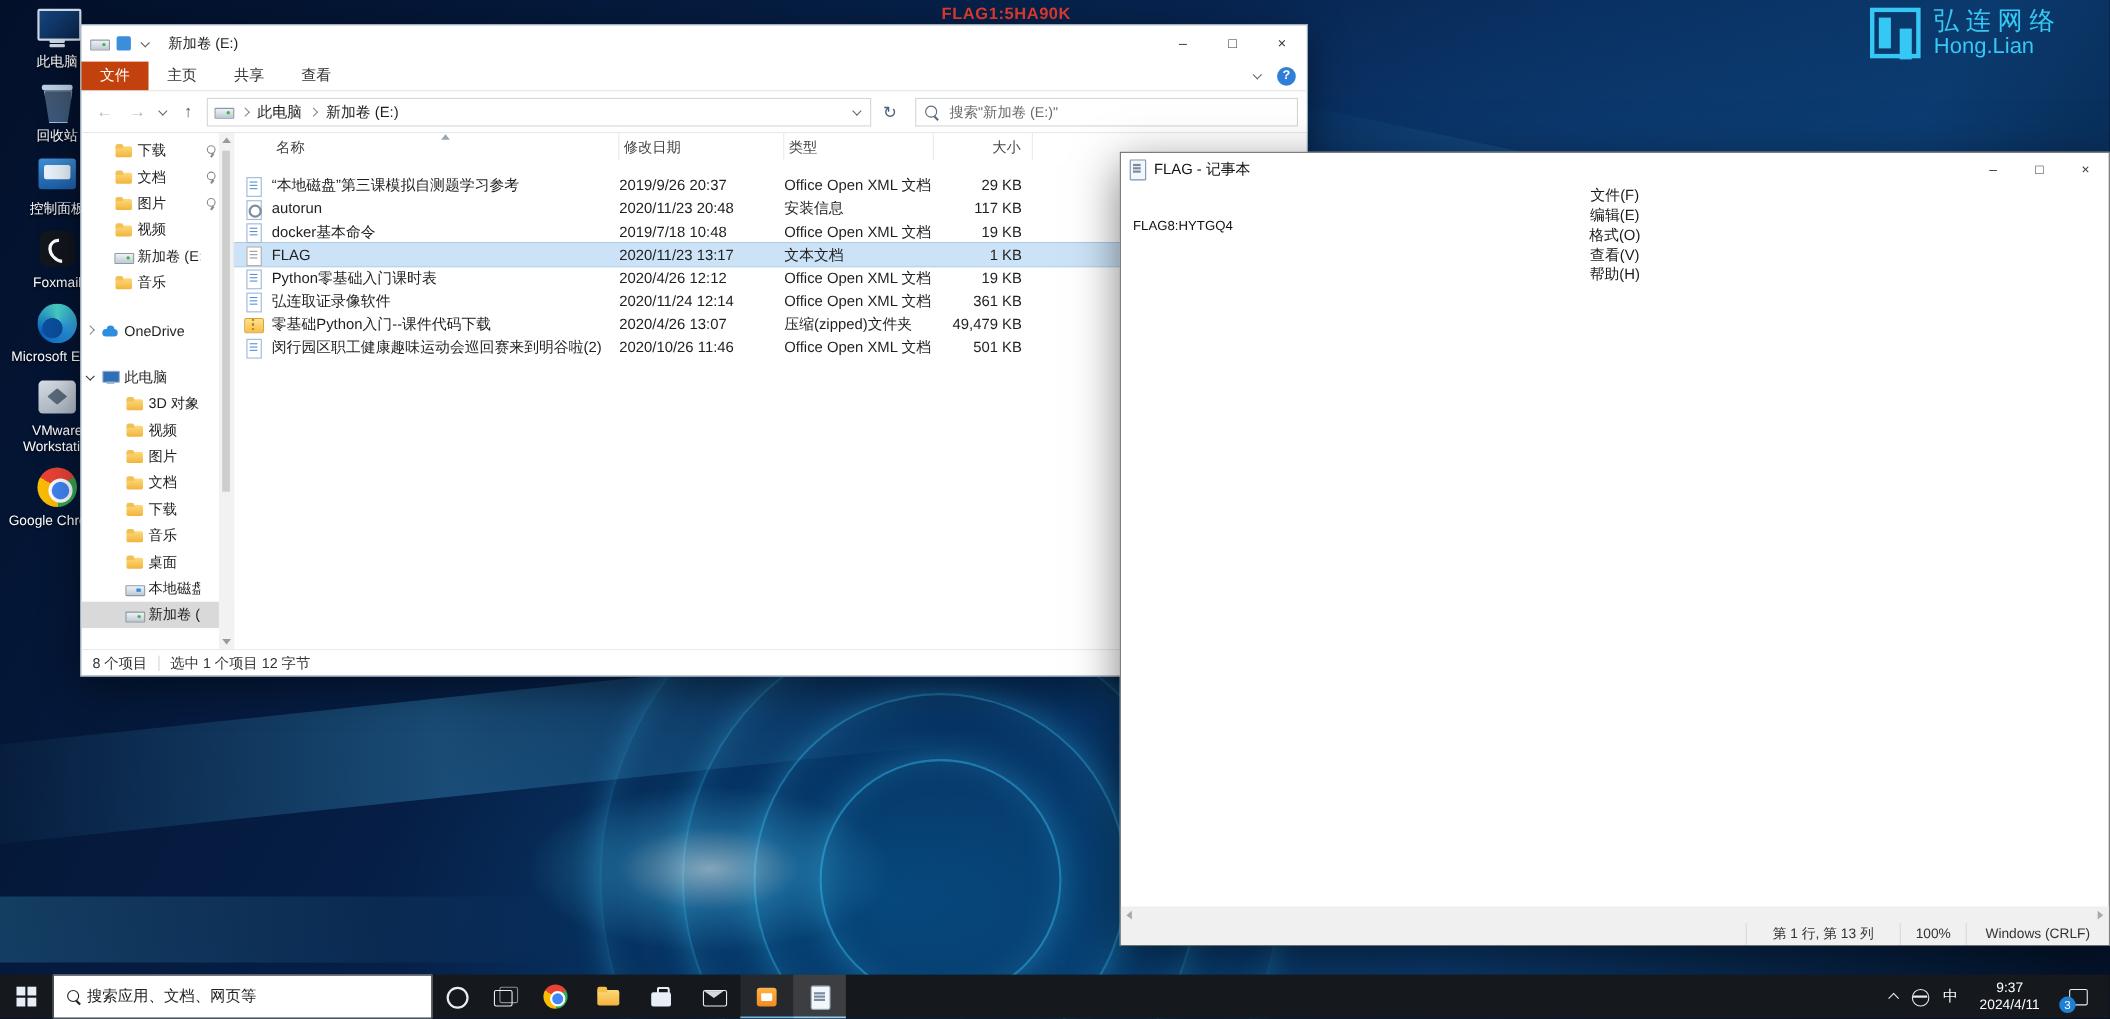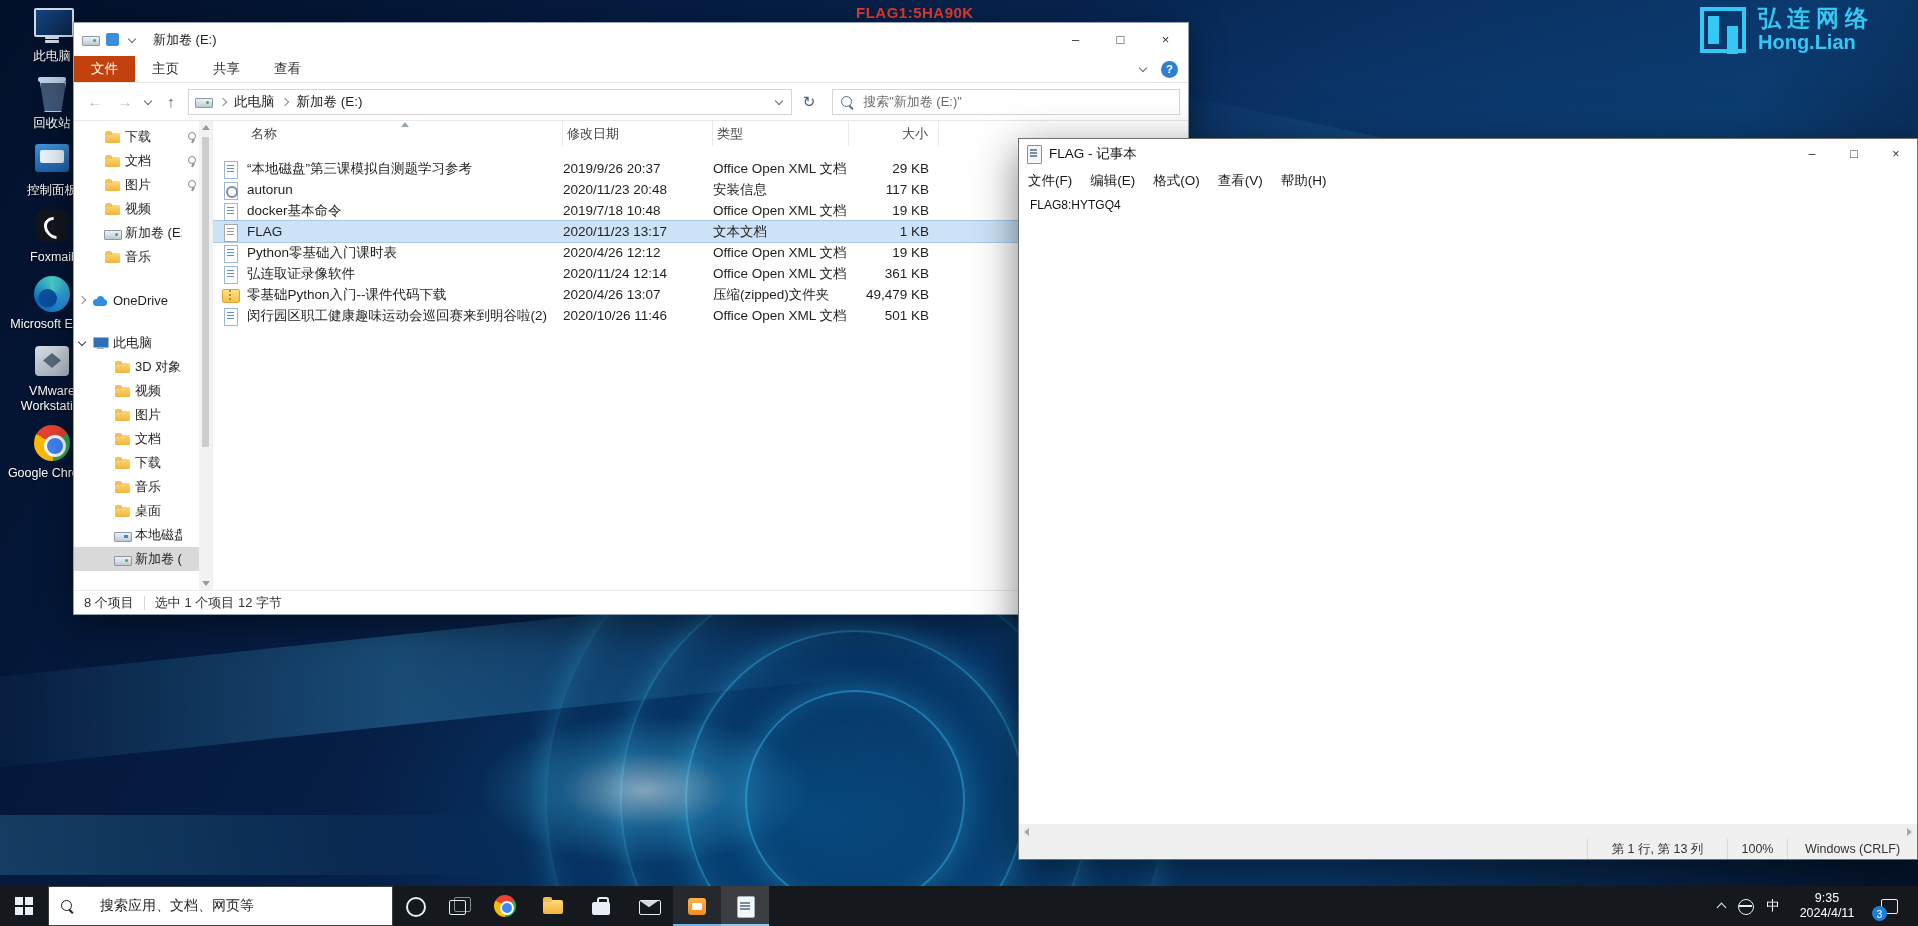--- a/index.html
+++ b/index.html
@@ -23,21 +23,21 @@
     background:radial-gradient(closest-side,rgba(235,255,255,.55),rgba(80,210,255,.25),transparent);}
   .streak1{position:absolute;left:-60px;top:635px;width:920px;height:90px;transform:rotate(-6deg);
     background:linear-gradient(90deg,transparent,rgba(80,205,255,.26),transparent);}
   .streak2{position:absolute;left:1150px;top:170px;width:760px;height:70px;transform:rotate(12deg);
     background:linear-gradient(90deg,transparent,rgba(80,205,255,.18),transparent);}
   .streak3{position:absolute;left:-40px;top:815px;width:540px;height:60px;
     background:linear-gradient(90deg,rgba(80,205,255,.22),transparent);}
 
   
   .flag1{position:absolute;left:856px;top:4px;z-index:6;font-size:15px;font-weight:bold;color:#e23c30;letter-spacing:.5px;}
-  .brand{position:absolute;right:44px;top:6px;z-index:6;display:flex;align-items:center;gap:12px;font-weight:bold;}
+  .brand{position:absolute;right:44px;top:6px;z-index:6;display:flex;align-items:center;gap:12px;}
   .brand-mark{width:46px;height:46px;position:relative;}
   .brand-mark::before{content:"";position:absolute;inset:0;border:4px solid #35c8f5;}
   .brand-mark::after{content:"";position:absolute;left:8px;top:9px;width:11px;height:28px;background:#35c8f5;
     box-shadow:19px 10px 0 0 #35c8f5;}
   .brand-cn{font-size:23px;color:#35c8f5;letter-spacing:6px;line-height:1.1;}
   .brand-en{font-size:20px;color:#35c8f5;line-height:1.1;}
 
   
   .dicons{position:absolute;left:6px;top:6px;z-index:5;display:flex;flex-direction:column;gap:9px;width:92px;}
   .dtile{width:92px;display:flex;flex-direction:column;align-items:center;cursor:default;}
@@ -189,40 +189,40 @@
   
   .notepad{position:absolute;left:1018px;top:138px;width:900px;height:722px;background:#fff;
     border:1px solid #6f6f6f;box-shadow:0 12px 40px rgba(0,0,0,.5);z-index:20;display:flex;flex-direction:column;}
   .np-title{height:30px;display:flex;align-items:center;padding-left:8px;gap:7px;font-size:13.5px;color:#111;}
   .np-appicon{width:15px;height:18px;position:relative;display:inline-block;}
   .np-appicon::before{content:"";position:absolute;left:0;top:0;width:13px;height:17px;background:#f4f7fa;
     border:1px solid #7a93b4;border-radius:1px;}
   .np-appicon::after{content:"";position:absolute;left:3px;top:4px;width:7px;height:1.5px;background:#7a8aa0;
     box-shadow:0 3px 0 #7a8aa0,0 6px 0 #7a8aa0;}
   .np-title .wc{width:42px;font-size:12.5px;}
-  .np-menu{height:24px;display:flex;align-items:center;font-size:13.5px;color:#1a1a1a;}
+  .np-menu{height:24px;display:flex;align-items:center;font-size:13.5px;color:#1a1a1a;flex-direction:column;}
   .np-menu span{padding:0 9px;}
   .np-body{flex:1;padding:5px 11px;font-size:12px;color:#111;}
   .np-hscroll{height:15px;background:#f0f0f0;position:relative;}
   .tri-left{position:absolute;left:5px;top:4px;border-top:4px solid transparent;border-bottom:4px solid transparent;border-right:5px solid #a9a9a9;}
   .tri-right{position:absolute;right:5px;top:4px;border-top:4px solid transparent;border-bottom:4px solid transparent;border-left:5px solid #a9a9a9;}
   .np-status{height:20px;background:#f0f0f0;display:flex;align-items:stretch;font-size:12.5px;color:#333;}
   .np-cell{display:flex;align-items:center;justify-content:center;border-left:1px solid #d9d9d9;white-space:nowrap;}
   .np-cell.flex{flex:1;border-left:none;}
   .np-cell.pos{width:140px;}
   .np-cell.zoom{width:60px;}
   .np-cell.enc{width:130px;}
 
   
   .taskbar{position:absolute;left:0;bottom:0;width:1918px;height:40px;background:#15181c;display:flex;
     align-items:stretch;z-index:50;}
   .tb-start{width:48px;display:flex;align-items:center;justify-content:center;}
   .win-logo{width:18px;height:18px;display:grid;grid-template-columns:8px 8px;grid-template-rows:8px 8px;gap:2px;}
   .win-logo span{background:#e8eef5;}
-  .tb-search{width:345px;background:#fff;border:1px solid #3a3f44;display:flex;align-items:center;gap:25px;padding:0 12px;}
+  .tb-search{width:345px;background:#fff;border:1px solid #3a3f44;display:flex;align-items:center;gap:4px;padding:0 12px;}
   .tb-search .mag::before{border-color:#1f1f1f;}
   .tb-search .mag::after{background:#1f1f1f;}
   .tb-search-ph{font-size:14px;color:#1f1f1f;white-space:nowrap;overflow:hidden;}
   .tb-btn{width:44px;display:flex;align-items:center;justify-content:center;}
   .tb-apps{display:flex;}
   .tb-app{width:48px;display:flex;align-items:center;justify-content:center;}
   .tb-app.open{background:rgba(255,255,255,.07);box-shadow:inset 0 -2px 0 #6fb6e8;}
   .tb-app.active{background:rgba(255,255,255,.17);box-shadow:inset 0 -2px 0 #8ecbf2;}
   .tbi{width:24px;height:24px;position:relative;display:inline-block;}
   .tb-cortana::before{content:"";position:absolute;left:3px;top:3px;width:16px;height:16px;border:2px solid #e8eef5;border-radius:50%;}
@@ -673,21 +673,21 @@
       <div class="tb-app active">
         <span class="tbi tb-notepad"></span>
       </div>
     </div>
   <div class="tb-spacer"></div>
   <div class="tb-tray">
     <span class="tray-chev"></span>
     <span class="tray-net"></span>
     <span class="tray-ime">中</span>
     <div class="tray-clock">
-      <div>9:35</div>
+      <div>9:37</div>
       <div>2024/4/11</div>
     </div>
     <div class="tray-note">
       <span class="note-ic"></span>
       <span class="note-badge">3</span>
     </div>
   </div>
 </div>
 
 </body></html>

